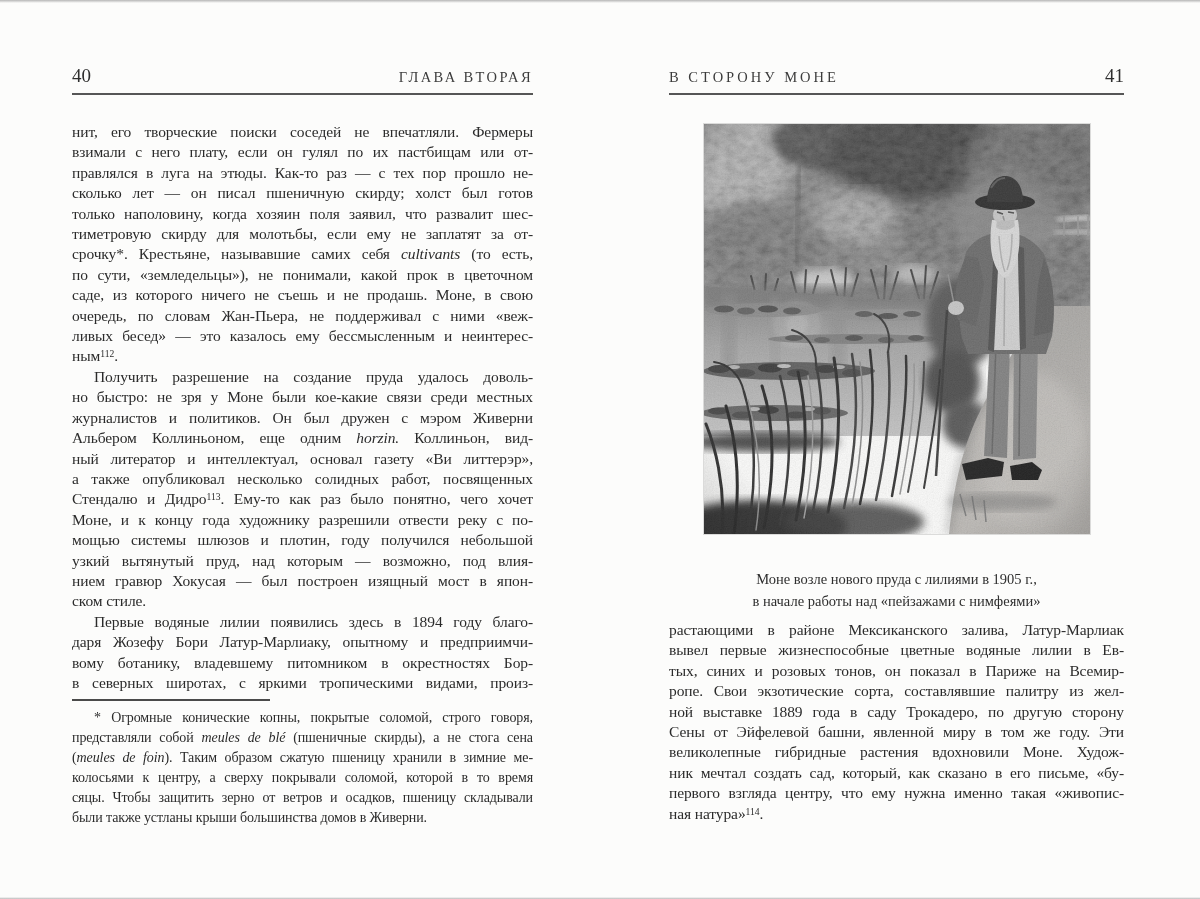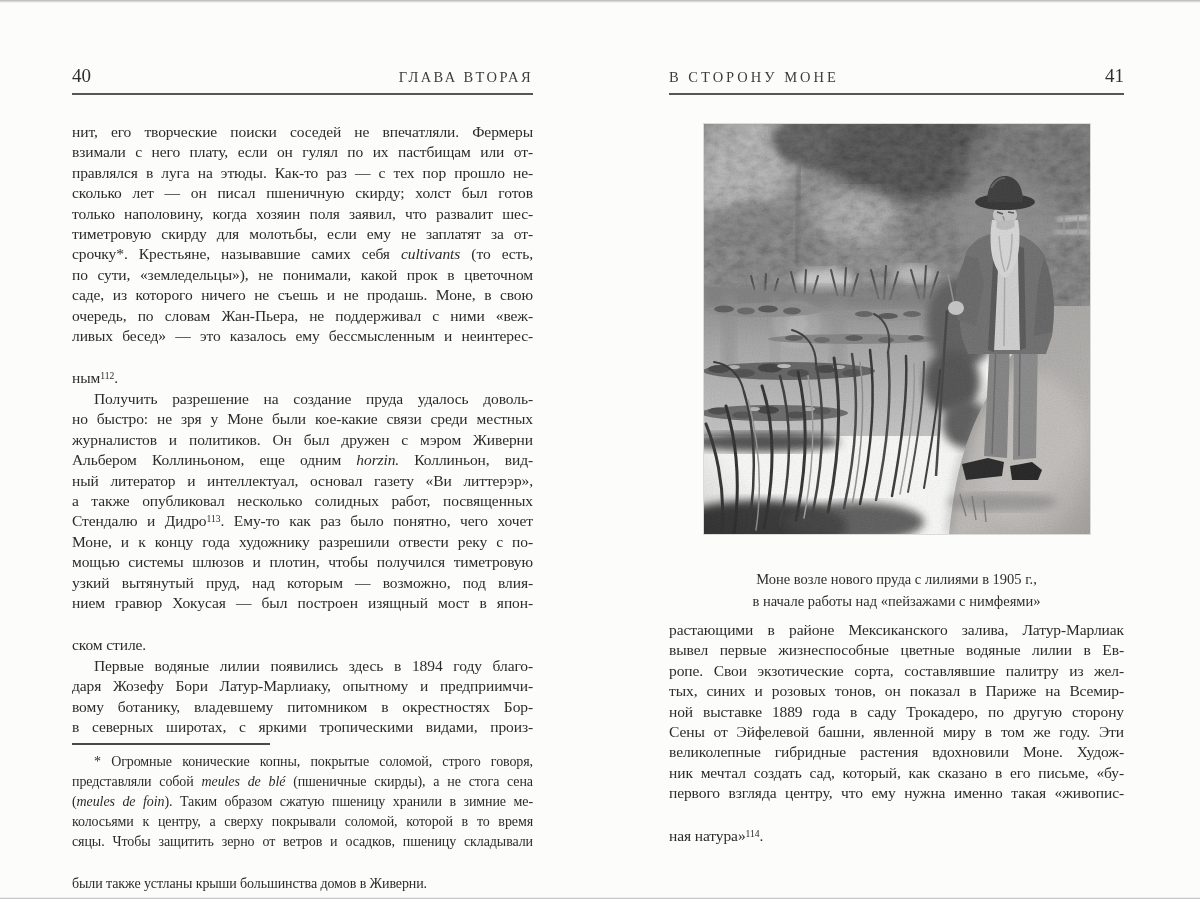--- a/index.html
+++ b/index.html
@@ -34,21 +34,21 @@
   .rtitle { font-size: 14.5px; letter-spacing: 2.4px; color: #3c3c3c; }
   .rtitle.wide { letter-spacing: 3px; }
 
   .body-text {
     margin-top: 27px;
     font-size: 15.5px;
     line-height: 20.4px;
     letter-spacing: -0.1px;
   }
   .line { text-align: justify; text-align-last: justify; }
-  .line.end { text-align-last: left; margin-top: 22px; }
+  .line.end { text-align-last: left; }
   .line.ind { text-indent: 22px; }
   .para.indent .line:first-child { text-indent: 22px; }
   sup { font-size: 0.62em; line-height: 0; vertical-align: 4px; letter-spacing: 0; }
   i { font-style: italic; }
 
   .fn-rule {
     width: 198px; height: 0;
     border-top: 2px solid #4a4a4a;
     margin: 6px 0 7px 0;
   }
@@ -88,21 +88,21 @@
       </div>
       <div class="para indent">
         <div class="line"><span>Получить разрешение на создание пруда удалось доволь-</span></div>
         <div class="line"><span>но быстро: не зря у Моне были кое-какие связи среди местных</span></div>
         <div class="line"><span>журналистов и политиков. Он был дружен с мэром Живерни</span></div>
         <div class="line"><span>Альбером Коллиньоном, еще одним </span><i>horzin.</i><span> Коллиньон, вид-</span></div>
         <div class="line"><span>ный литератор и интеллектуал, основал газету «Ви литтерэр»,</span></div>
         <div class="line"><span>а также опубликовал несколько солидных работ, посвященных</span></div>
         <div class="line"><span>Стендалю и Дидро</span><sup>113</sup><span>. Ему-то как раз было понятно, чего хочет</span></div>
         <div class="line"><span>Моне, и к концу года художнику разрешили отвести реку с по-</span></div>
-        <div class="line"><span>мощью системы шлюзов и плотин, чтобы получился тиметровую</span></div>
+        <div class="line"><span>мощью системы шлюзов и плотин, году получился небольшой</span></div>
         <div class="line"><span>узкий вытянутый пруд, над которым — возможно, под влия-</span></div>
         <div class="line"><span>нием гравюр Хокусая — был построен изящный мост в япон-</span></div>
         <div class="line end"><span>ском стиле.</span></div>
       </div>
       <div class="para indent">
         <div class="line"><span>Первые водяные лилии появились здесь в 1894 году благо-</span></div>
         <div class="line"><span>даря Жозефу Бори Латур-Марлиаку, опытному и предприимчи-</span></div>
         <div class="line"><span>вому ботанику, владевшему питомником в окрестностях Бор-</span></div>
         <div class="line"><span>в северных широтах, с яркими тропическими видами, произ-</span></div>
       </div>
@@ -344,22 +344,22 @@
 
   <div class="caption">
       <div>Моне возле нового пруда с лилиями в 1905 г.,</div>
       <div>в начале работы над «пейзажами с нимфеями»</div>
     </div>
 
   <div class="body-text rbody">
       <div class="para">
         <div class="line"><span>растающими в районе Мексиканского залива, Латур-Марлиак</span></div>
         <div class="line"><span>вывел первые жизнеспособные цветные водяные лилии в Ев-</span></div>
+        <div class="line"><span>тых, синих и розовых тонов, он показал в Париже на Всемир-</span></div>
         <div class="line"><span>ропе. Свои экзотические сорта, составлявшие палитру из жел-</span></div>
-        <div class="line"><span>тых, синих и розовых тонов, он показал в Париже на Всемир-</span></div>
         <div class="line"><span>ной выставке 1889 года в саду Трокадеро, по другую сторону</span></div>
         <div class="line"><span>Сены от Эйфелевой башни, явленной миру в том же году. Эти</span></div>
         <div class="line"><span>великолепные гибридные растения вдохновили Моне. Худож-</span></div>
         <div class="line"><span>ник мечтал создать сад, который, как сказано в его письме, «бу-</span></div>
         <div class="line"><span>первого взгляда центру, что ему нужна именно такая «живопис-</span></div>
         <div class="line end"><span>ная натура»</span><sup>114</sup><span>.</span></div>
       </div>
     </div>
 </div>
 

